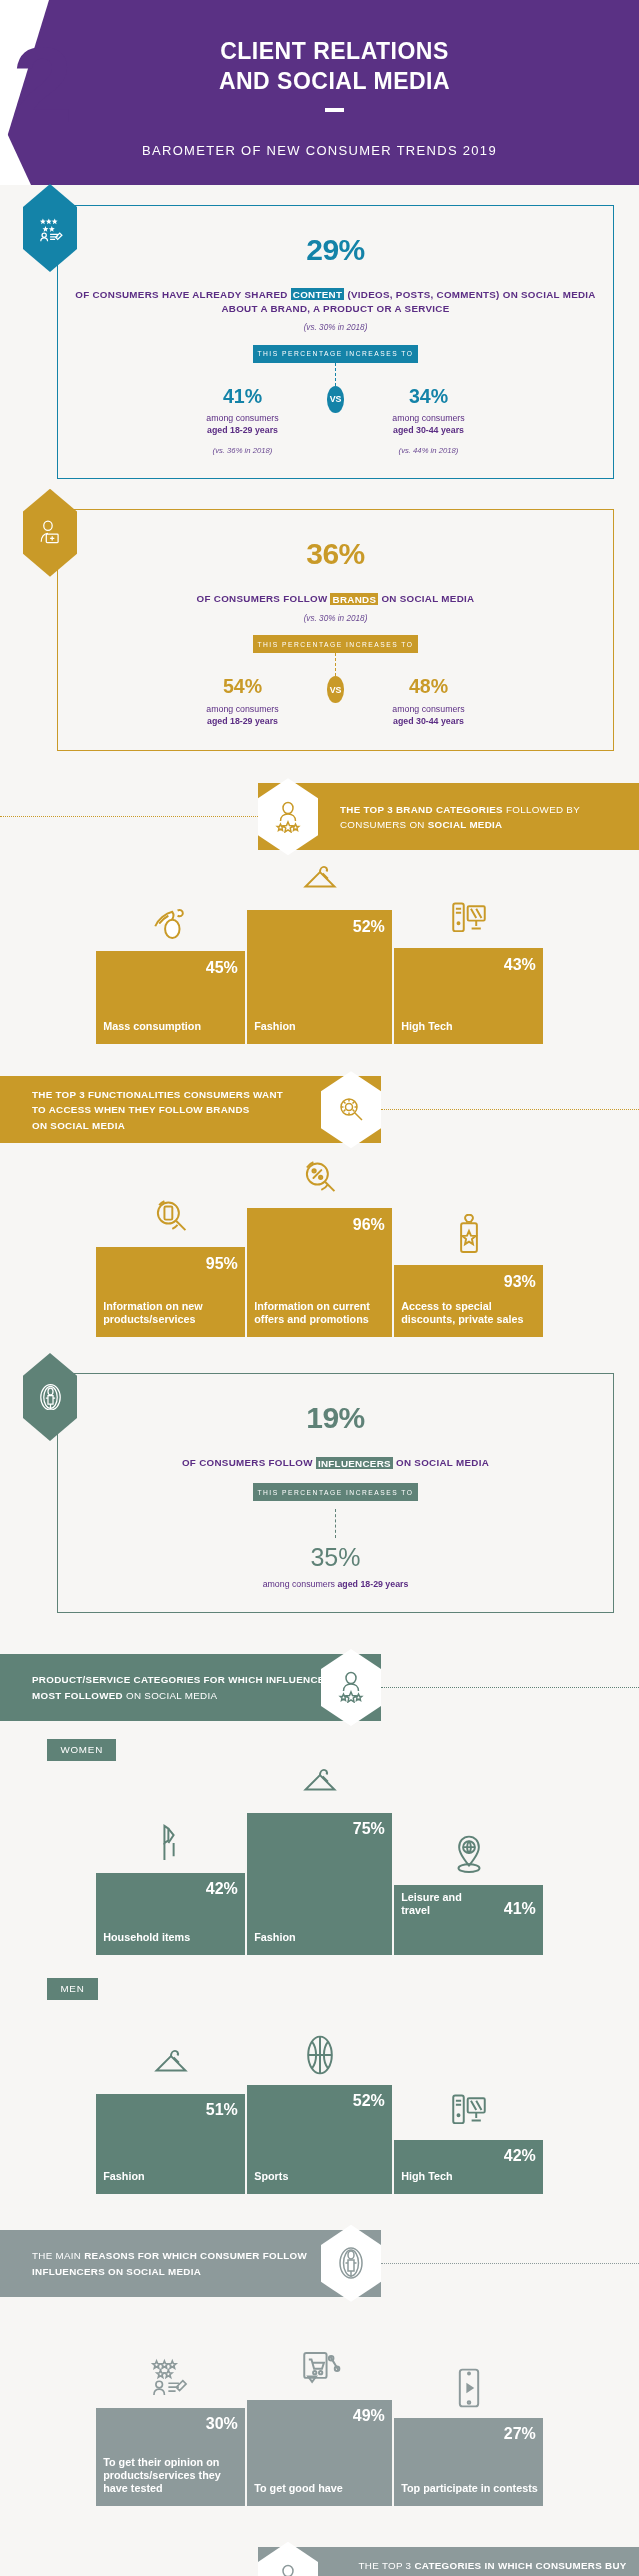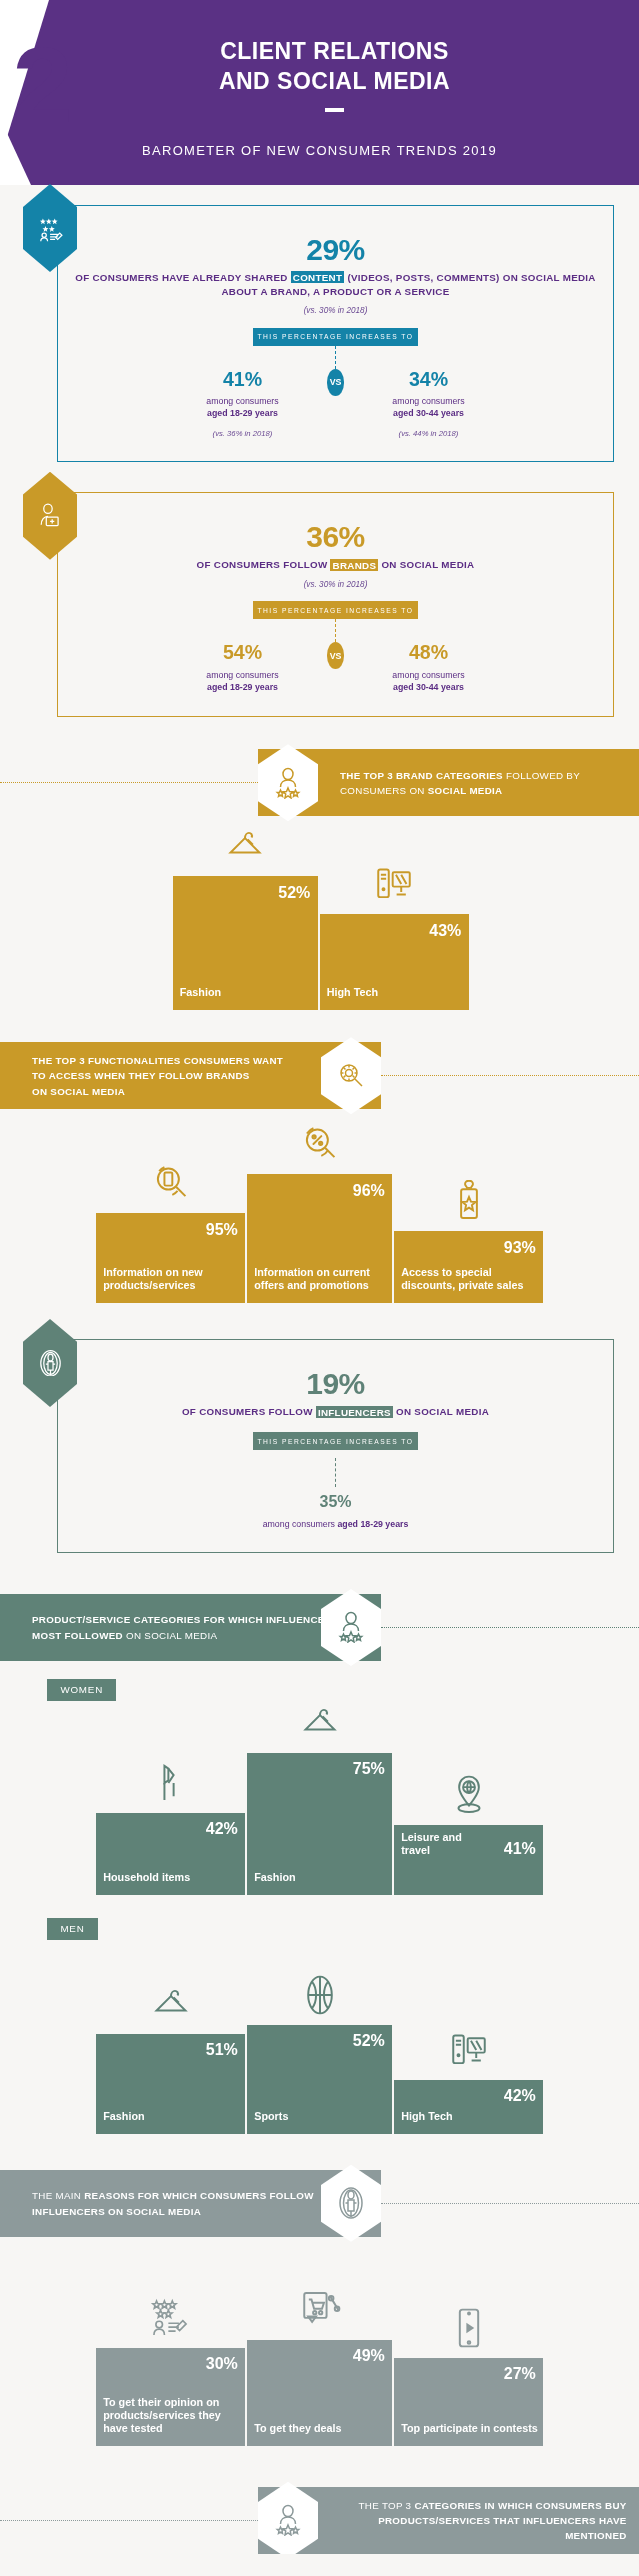--- a/index.html
+++ b/index.html
@@ -91,21 +91,21 @@
   .stat-big {
     text-align: center;
     font-size: 30px;
     font-weight: 700;
     color: var(--c);
     line-height: 1;
     letter-spacing: -0.5px;
   }
   .stat-desc {
     text-align: center;
-    margin-top: 6px;
+    margin-top: 23px;
     font-size: 9.8px;
     font-weight: 700;
     letter-spacing: 0.3px;
     line-height: 1.45;
     color: #5b2d84;
   }
   .stat-desc .hl {
     background: var(--c);
     color: #fff;
     padding: 0.5px 2.1px;
@@ -147,21 +147,21 @@
   }
   .vs-dash { width: 0; border-left: 1px dashed var(--c); height: 23px; }
   .vs-oval {
     width: 17.5px; height: 27px; border-radius: 50%;
     background: var(--c); color: #fff;
     display: flex; align-items: center; justify-content: center;
     font-size: 8.8px; font-weight: 700;
   }
   .single-col { text-align: center; padding-top: 7.2px; }
   .single-col .dashline { width: 0; height: 29px; border-left: 1px dashed var(--c); margin: 0 auto; }
-  .single-col .num { font-size: 16px; font-weight: 700; color: var(--c); line-height: 1; margin-top: 7.2px; }
+  .single-col .num { font-size: 25px; font-weight: 400; color: var(--c); line-height: 1; margin-top: 7.2px; }
   .single-col .lbl { margin-top: 9.3px; font-size: 8.8px; color: #5b2d84; }
   .single-col .lbl b { font-weight: 700; }
 
   
   .ribbon {
     position: relative;
     margin-top: 32px;
     height: 67px;
   }
   .ribbon .band {
@@ -341,20 +341,32 @@
         <path d="M17 40c0-9 6.5-14 15-14s15 5 15 14"></path>
         <path d="M32 42l3 7 7 .5-5.5 4.7L38 62l-6-4-6 4 1.5-7.8L22 49.5l7-.5z"></path>
         <path d="M17 46l2 4.5 4.5.3-3.5 3L21 59l-4-2.6L13 59l1-5.2-3.5-3 4.5-.3z"></path>
         <path d="M47 46l2 4.5 4.5.3-3.5 3L51 59l-4-2.6L43 59l1-5.2-3.5-3 4.5-.3z"></path>
       </svg>
     </div>
   </div>
 
   
   <div class="podium">
+    <div class="bar" style="--c:#c99a28; height:93px">
+      <div class="icon">
+        <svg viewBox="0 0 64 64" fill="none" stroke="#c99a28" stroke-width="3">
+          <path d="M8 40c4-10 16-20 26-22 3 4 2 9-2 14" fill="#fff"></path>
+          <ellipse cx="34" cy="44" rx="11" ry="14" fill="#fff"></ellipse>
+          <path d="M42 16c4-2 8 0 8 4s-4 6-8 4" fill="#fff"></path>
+          <path d="M14 36c5-6 10-10 14-12"></path>
+        </svg>
+      </div>
+      <div class="pct">45%</div>
+      <div class="cat">Mass consumption</div>
+    </div>
     <div class="bar mid" style="--c:#c99a28; height:134px">
       <div class="icon">
         <svg viewBox="0 0 64 64" fill="none" stroke="#c99a28" stroke-width="3">
           <path d="M32 20c0-5 3-8 6-8s6 3 4 7"></path>
           <path d="M32 20l22 22H10z"></path>
           <path d="M36 22l8 8"></path>
         </svg>
       </div>
       <div class="pct">52%</div>
       <div class="cat">Fashion</div>
@@ -552,21 +564,21 @@
       </div>
       <div class="pct">42%</div>
       <div class="cat">High Tech</div>
     </div>
   </div>
 
   
   <div class="ribbon left" style="--c:#8d9a9b; margin-top:36px;">
     <div class="dots"></div>
     <div class="band">
-      <div class="rtxt" style="text-align:left"><span>THE MAIN </span><b>REASONS FOR WHICH CONSUMERS FOLLOW INFLUENCERS ON SOCIAL MEDIA</b></div>
+      <div class="rtxt" style="text-align:left"><span>THE MAIN </span><b>REASONS FOR WHICH CONSUMER FOLLOW INFLUENCERS ON SOCIAL MEDIA</b></div>
     </div>
     <div class="hexicon">
       <svg viewBox="0 0 64 64" fill="none" stroke="#8d9a9b" stroke-width="3">
         <ellipse cx="32" cy="16" rx="6" ry="8"></ellipse>
         <path d="M26 26h12v22H26z"></path>
           <path d="M32 48v12M26 32h-5M38 32h5"></path>
         <ellipse cx="32" cy="32" rx="15" ry="26"></ellipse>
         <ellipse cx="32" cy="32" rx="22" ry="30"></ellipse>
       </svg>
     </div>
@@ -597,21 +609,21 @@
           <path d="M20 50l-6-8h12z"></path>
           <path d="M15 16h4l4 14h12l3-9H20"></path>
           <circle cx="24" cy="36" r="2.5"></circle>
             <circle cx="33" cy="36" r="2.5"></circle>
           <path d="M48 12l12 20M49 13h.1M58 30h.1"></path>
           <circle cx="49" cy="14" r="3.5"></circle>
             <circle cx="58" cy="30" r="3.5"></circle>
         </svg>
       </div>
       <div class="pct">49%</div>
-      <div class="cat">To get they deals</div>
+      <div class="cat">To get good have</div>
     </div>
     <div class="bar" style="--c:#8d9a9b; height:88px">
       <div class="icon">
         <svg viewBox="0 0 64 64" fill="none" stroke="#8d9a9b" stroke-width="3">
           <rect x="18" y="4" width="28" height="56" rx="4"></rect>
           <circle cx="32" cy="10" r="1.5" fill="#8d9a9b"></circle>
           <circle cx="32" cy="54" r="2"></circle>
           <path d="M28 24l12 8-12 8z" fill="#8d9a9b" stroke="none"></path>
         </svg>
       </div>

